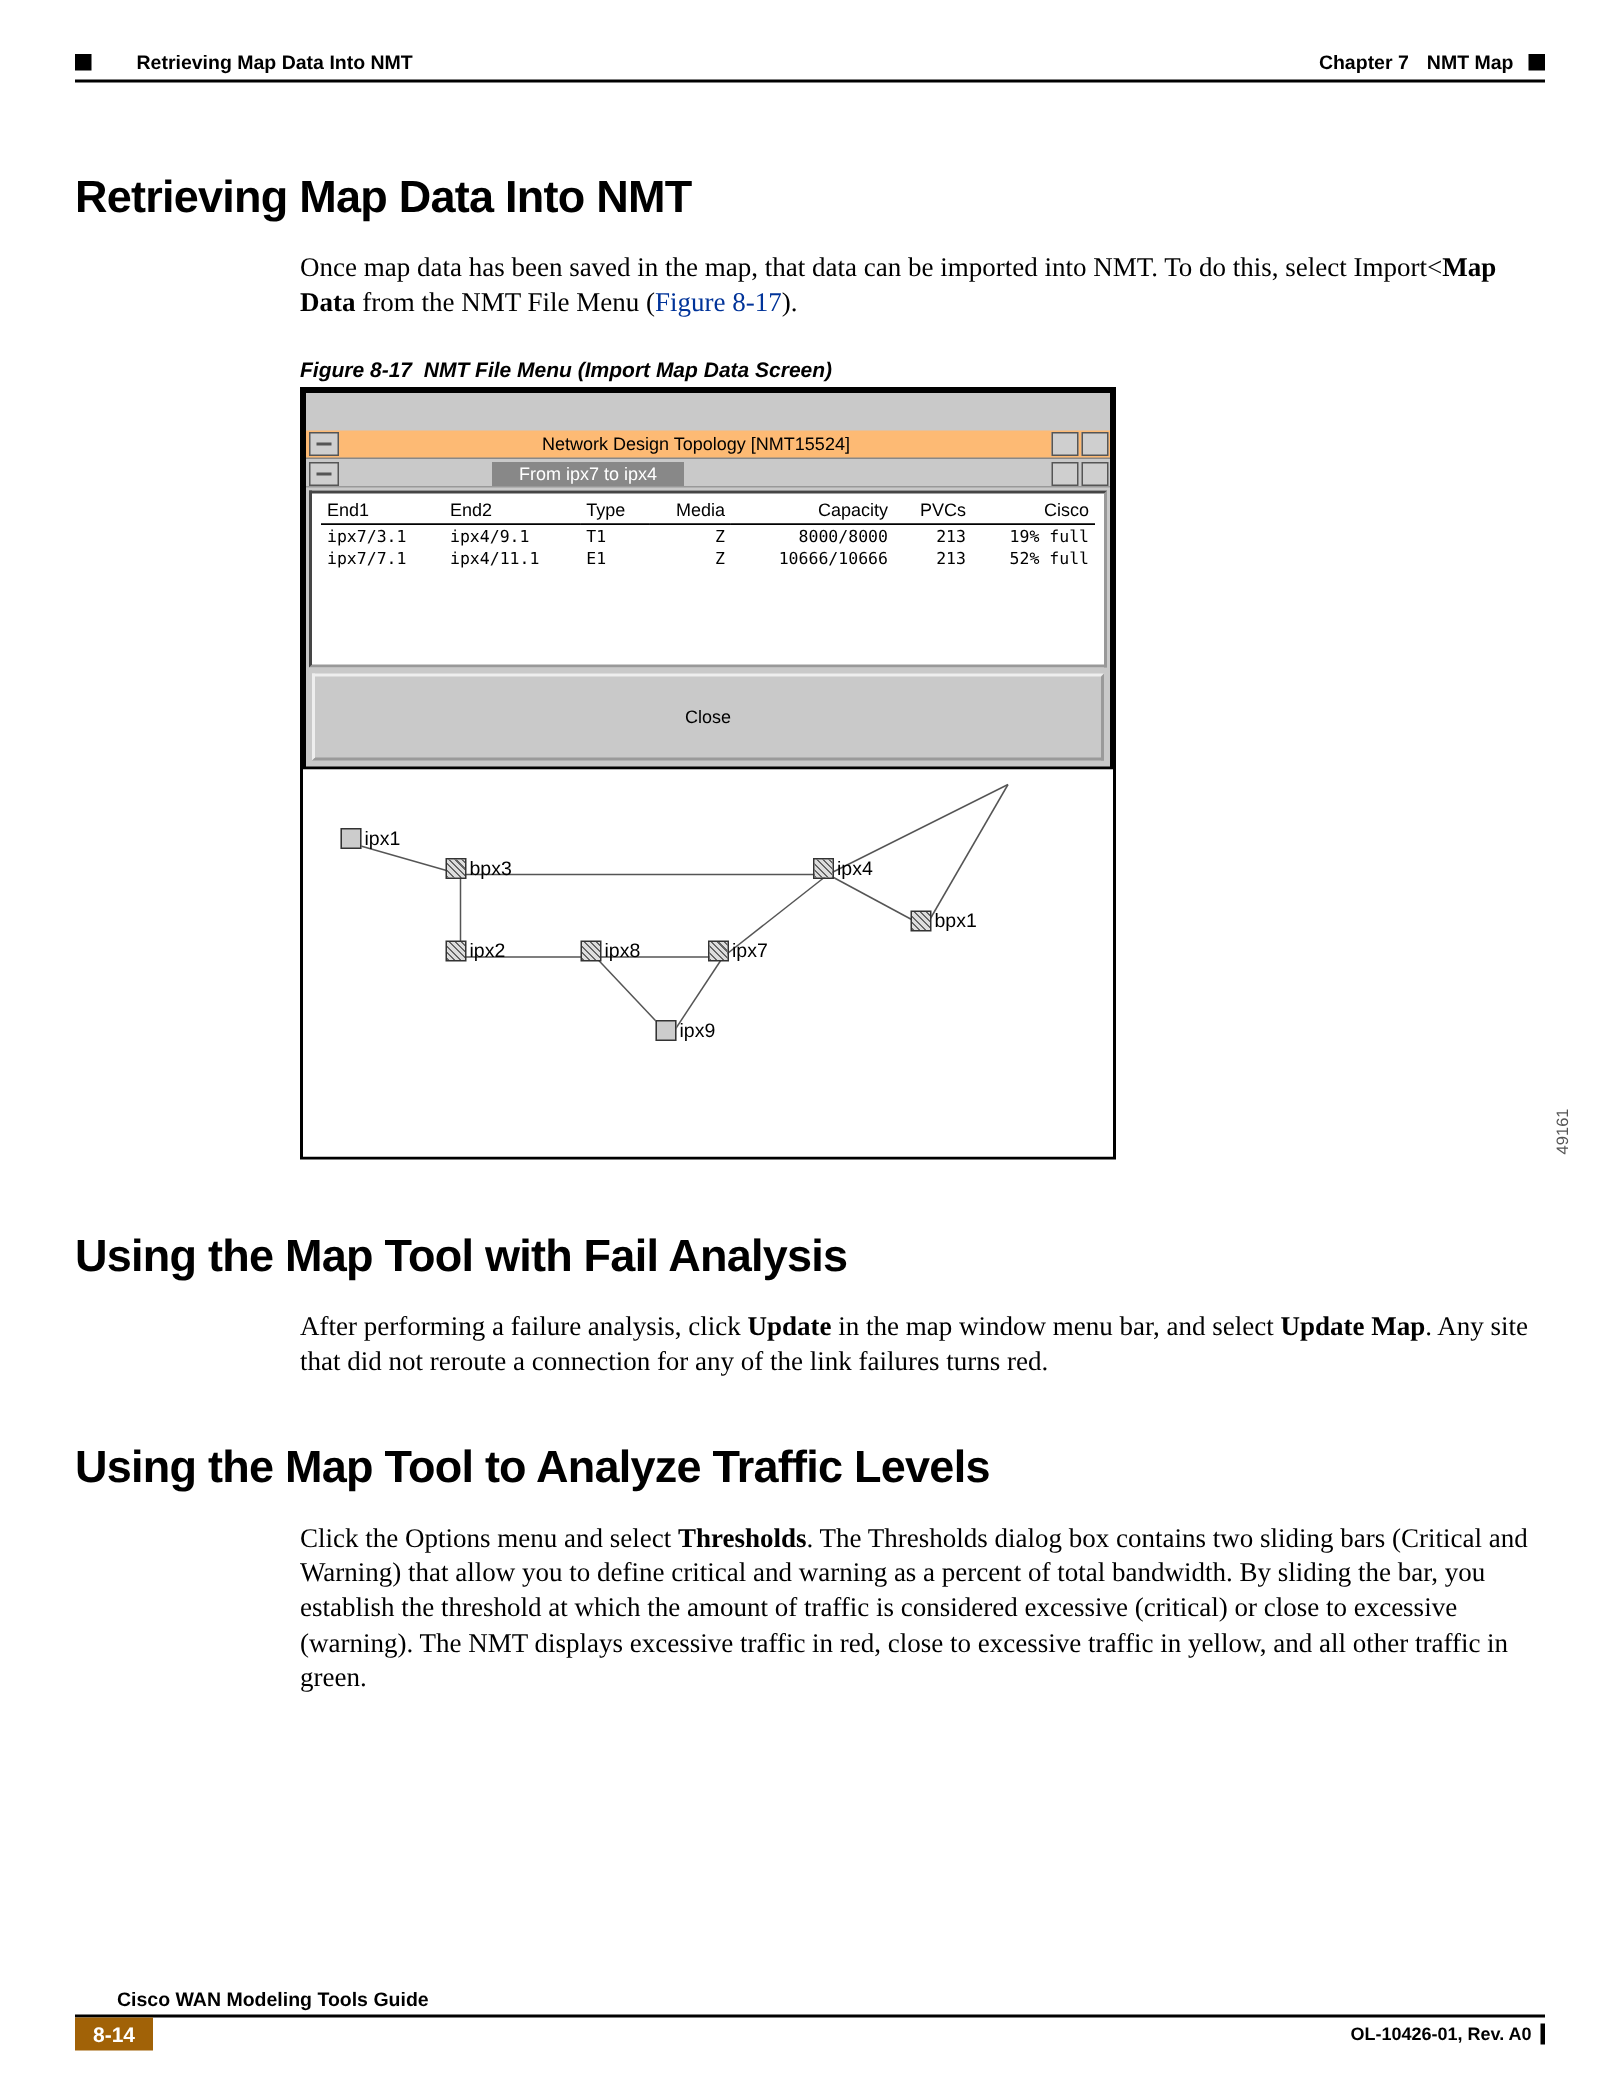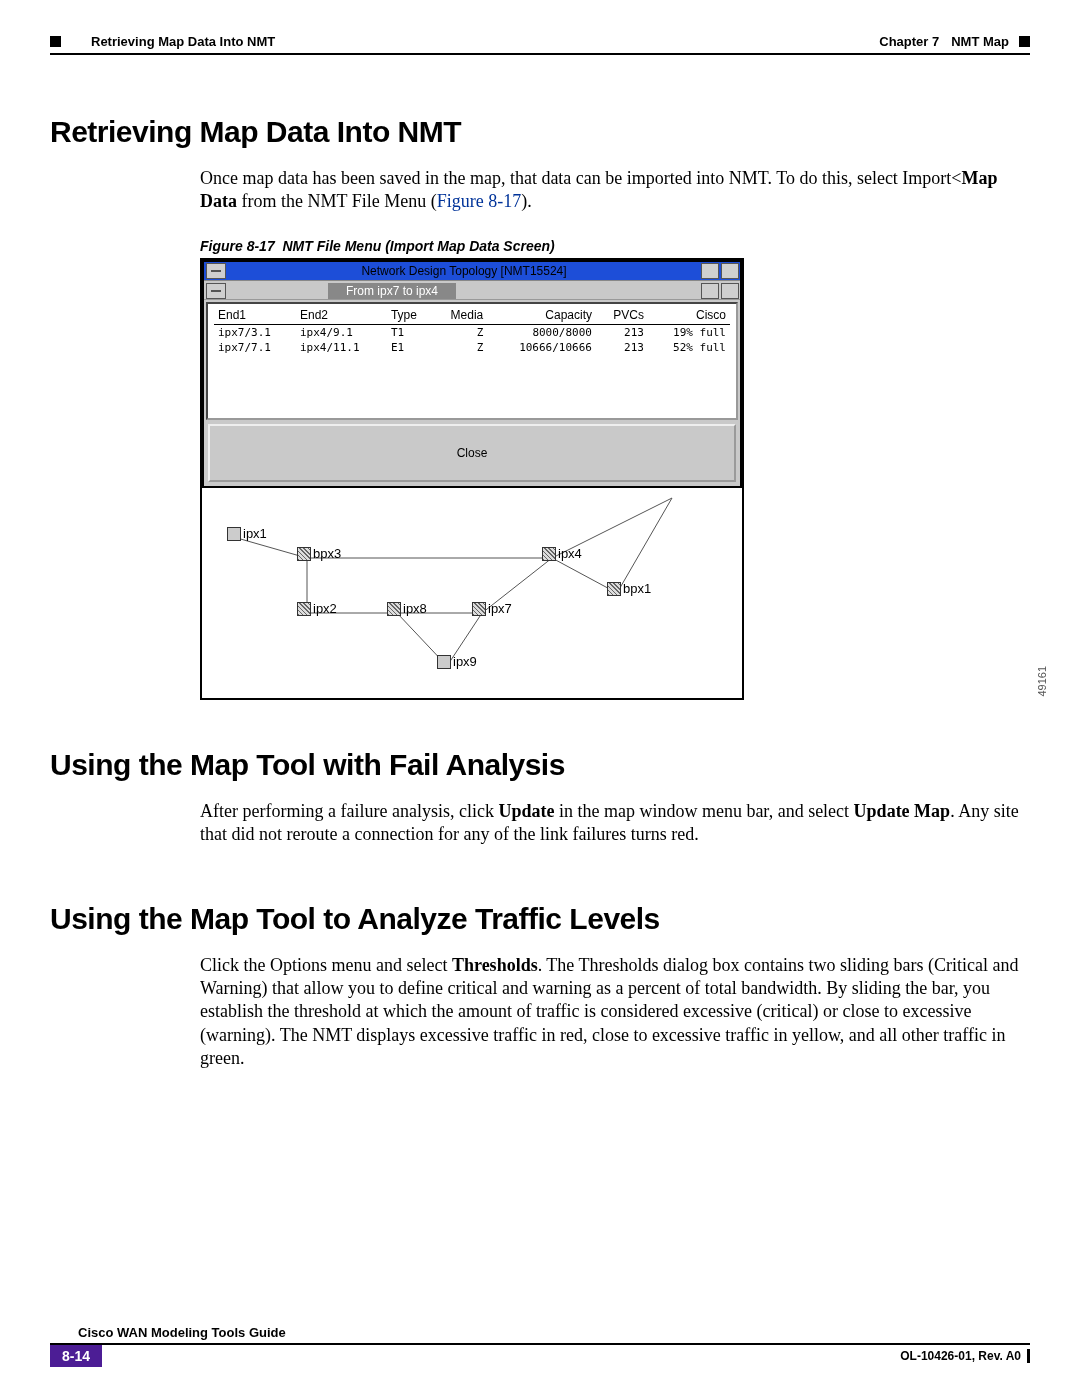--- a/index.html
+++ b/index.html
@@ -44,21 +44,21 @@
     margin-top: 0;
   }
   h1 {
     font-family: Arial, Helvetica, sans-serif;
     font-weight: bold;
     font-size: 30px;
     margin: 60px 0 18px 0;
     letter-spacing: -0.5px;
   }
   h1.h1b { margin-top: 48px; }
-  h1.h1c { margin-top: 55px; }
+  h1.h1c { margin-top: 42px; }
   .body-text {
     margin-left: 150px;
     font-size: 18px;
     line-height: 1.3;
   }
   .body-text p { margin: 0 0 6px 0; }
   .figref { color: #003399; }
   .figure-caption {
     font-family: Arial, Helvetica, sans-serif;
     font-size: 14px;
@@ -76,25 +76,26 @@
     font-family: "Lucida Console", Monaco, monospace;
     font-size: 12px;
   }
   .dlg {
     border: 2px solid #000;
     background: #c9c9c9;
   }
   .dlg-title {
     display: flex;
     align-items: center;
-    background: #1d4ed8;
+    background: #fdba74;
     border-bottom: 1px solid #888;
     height: 18px;
     font-family: Arial, sans-serif;
     font-size: 12px;
+    margin-top: 25px;
   }
   .dlg-title .menu-box {
     width: 18px; height: 14px; border: 1px solid #555; background:#cfcfcf; margin: 0 2px;
     display:flex; align-items:center; justify-content:center;
   }
   .dlg-title .menu-box .dash { width: 10px; height: 2px; background:#555; }
   .dlg-title .center { flex:1; text-align:center; }
   .dlg-title .rbox { width:16px; height:14px; border:1px solid #555; background:#cfcfcf; margin:0 1px; }
   .subhdr {
     display:flex; border-bottom:1px solid #999; background:#c9c9c9;
@@ -117,21 +118,21 @@
   .tbl td { padding: 1px 4px; font-family: "Lucida Console", Monaco, monospace; font-size:11px; white-space: nowrap;}
   .tbl th:nth-child(4), .tbl td:nth-child(4),
   .tbl th:nth-child(5), .tbl td:nth-child(5),
   .tbl th:nth-child(6), .tbl td:nth-child(6),
   .tbl th:nth-child(7), .tbl td:nth-child(7) { text-align: right; }
   .close-btn {
     margin: 4px; background:#c9c9c9; border:2px outset #eee; text-align:center;
     font-family: Arial, sans-serif; font-size:12px; padding:20px 0;
   }
   .topo {
-    height: 210px; position: relative; background:#fff;
+    height: 258px; position: relative; background:#fff;
   }
   .topo svg { position:absolute; top:0; left:0; }
   .node { position:absolute; display:flex; align-items:flex-end; gap:2px; }
   .node .box { width:12px; height:12px; border:1px solid #333; background:#ccc; }
   .node .hbox { width:12px; height:12px; border:1px solid #333;
     background: repeating-linear-gradient(45deg,#666 0,#666 1px,#ddd 1px,#ddd 3px); }
   .node span { font-family: Arial, sans-serif; font-size:13px; }
   .fignum {
     position:absolute; right:-18px; bottom:3px;
     writing-mode: vertical-rl; transform: rotate(180deg);
@@ -149,21 +150,21 @@
     margin-left: 28px;
     margin-bottom: 3px;
   }
   .footer .bar {
     height: 2px; background:#000;
   }
   .footer .row {
     display:flex; justify-content: space-between; align-items:center; margin-top:0;
   }
   .footer .pagenum {
-    background:#4c1d95; color:#fff; font-family: Arial, sans-serif;
+    background:#a16207; color:#fff; font-family: Arial, sans-serif;
     font-weight:bold; font-size:14px; padding: 3px 12px;
   }
   .footer .doc {
     font-family: Arial, sans-serif; font-size:12px; font-weight:bold;
     display:flex; align-items:flex-start; gap:6px;
   }
   .footer .doc .bar2 { width:3px; height:14px; background:#000; }
 </style>
 </head>
 <body>

